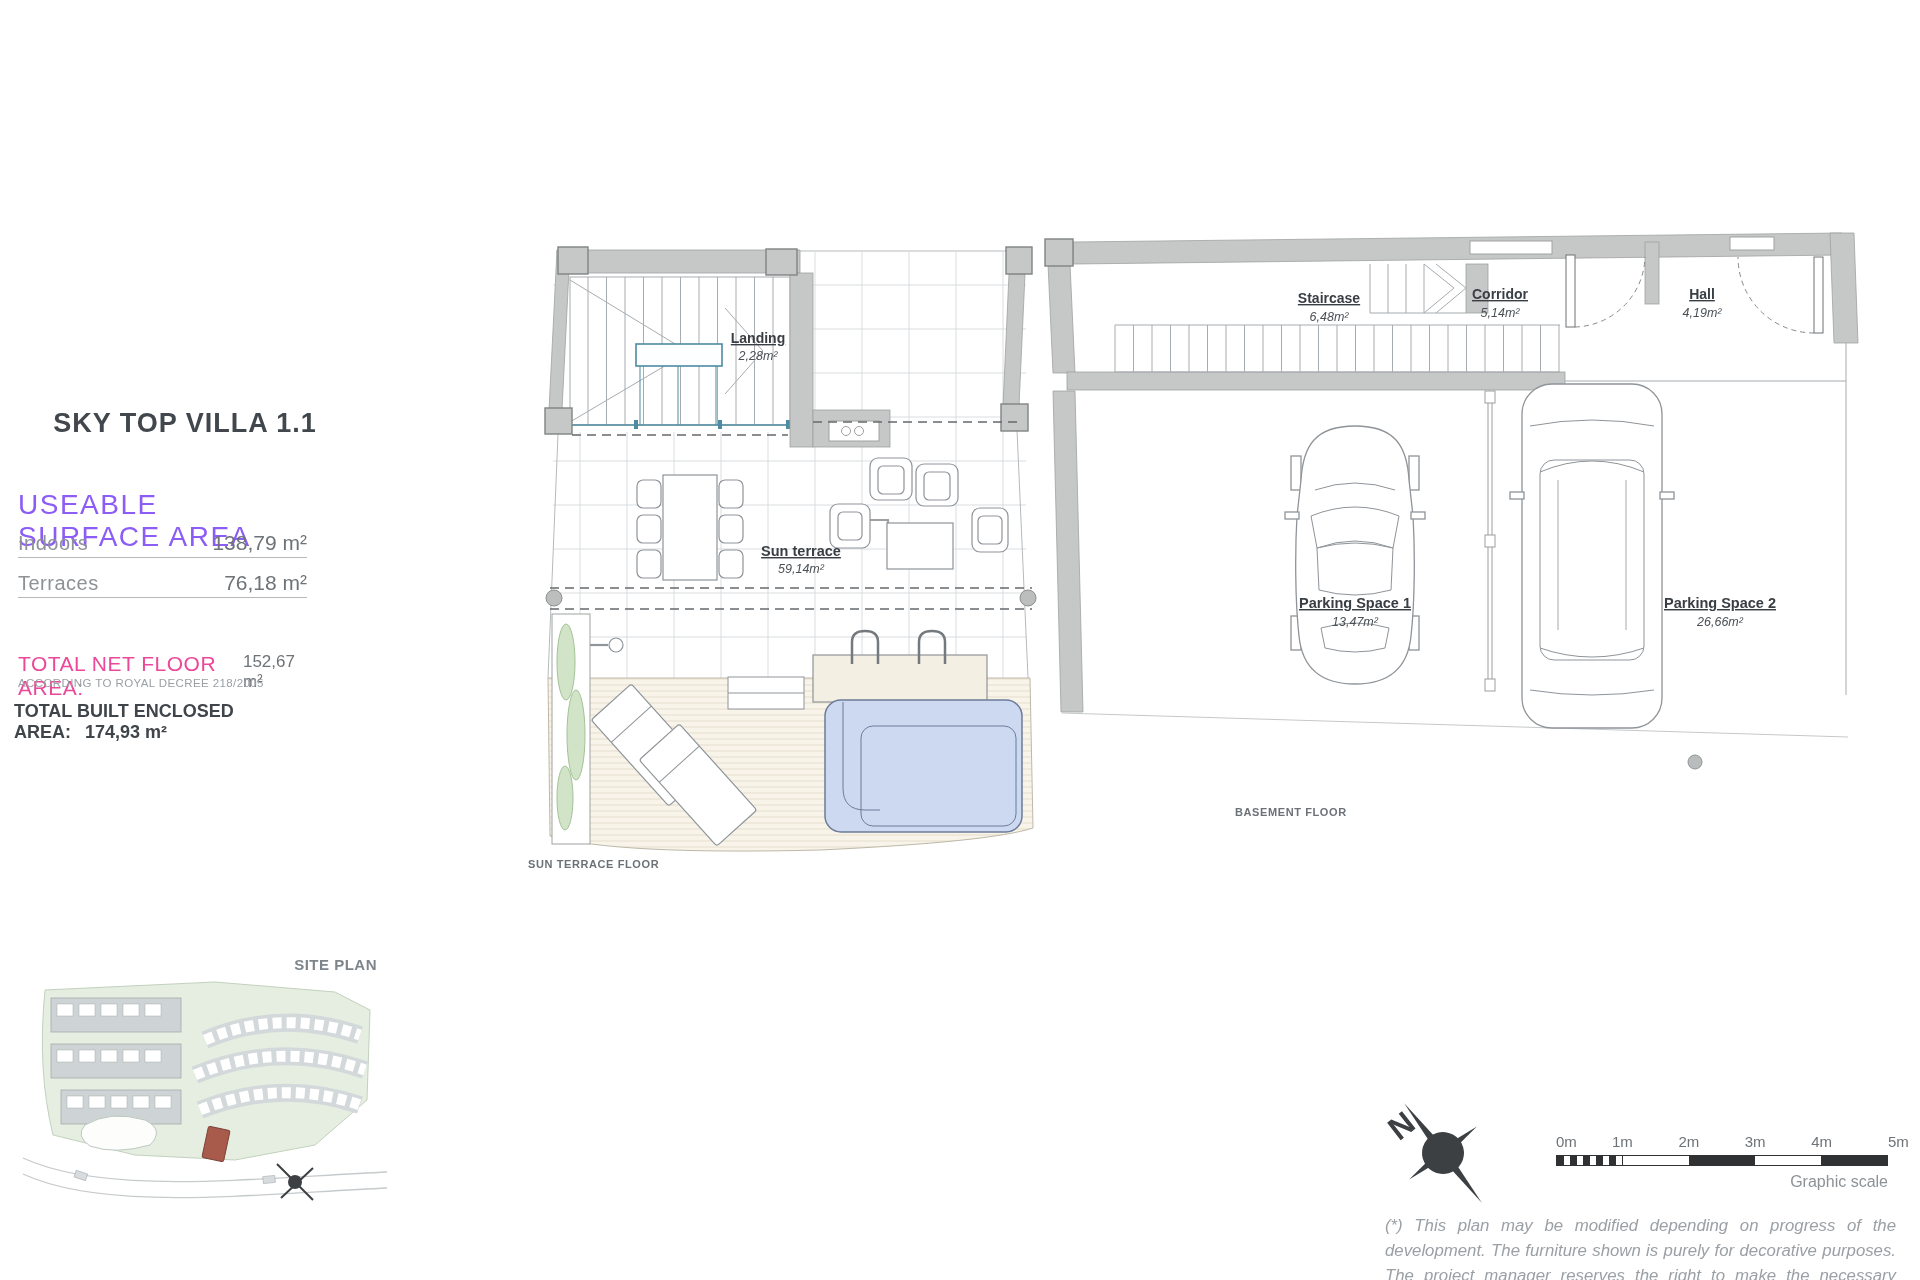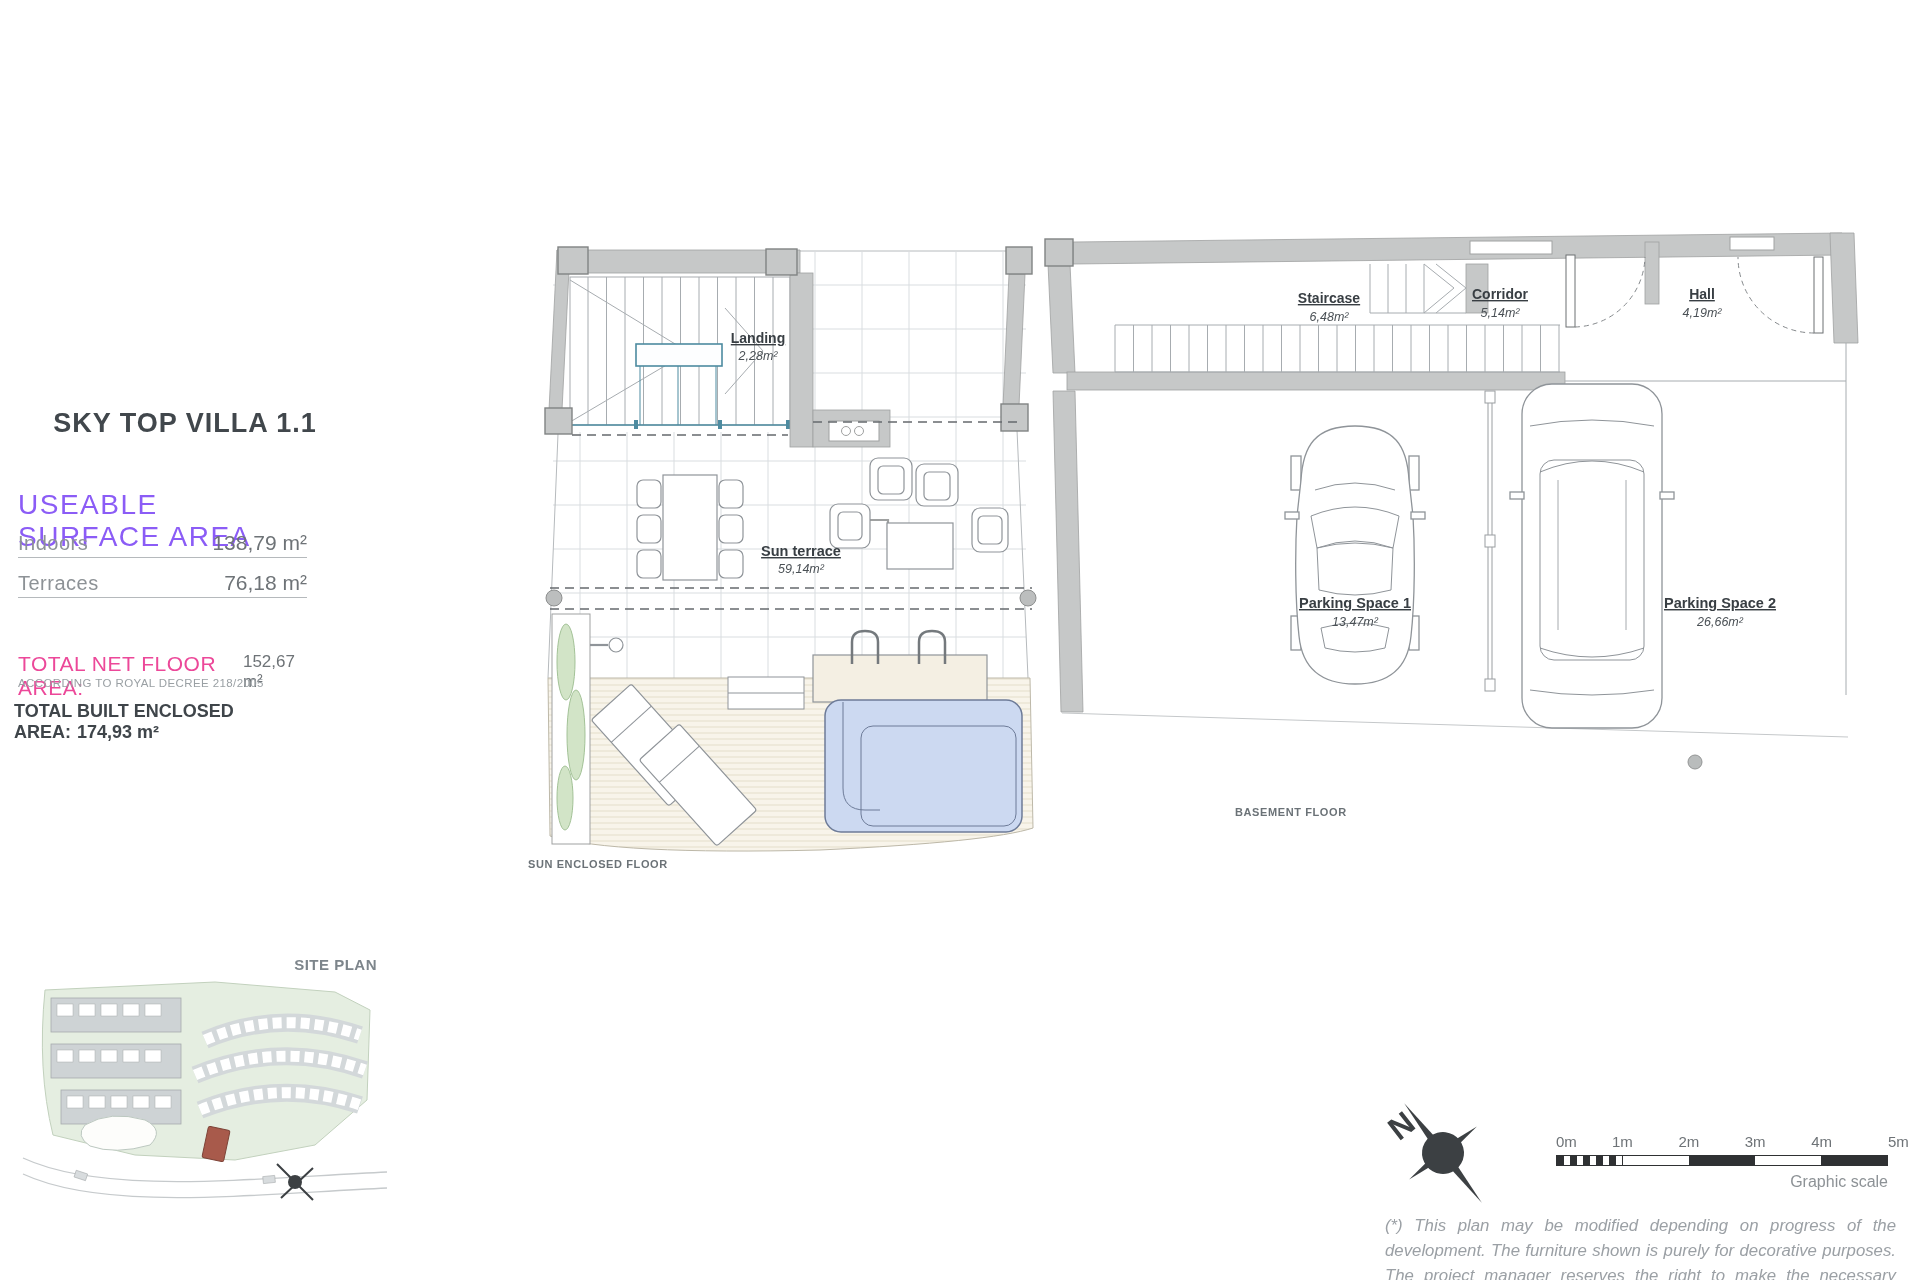--- a/index.html
+++ b/index.html
@@ -26,21 +26,21 @@
     display:flex;justify-content:space-between;align-items:flex-end;
     padding-bottom:2px;box-sizing:border-box;
   }
   .area-row .lbl{font-size:20px;color:#8d9296;letter-spacing:.5px;}
   .area-row .val{font-size:21px;color:#6e7periods377;color:#6e7377;}
   .total-net{left:18px;top:652px;width:289px;display:flex;justify-content:space-between;}
   .total-net .lbl{font-size:21px;color:#ec4899;letter-spacing:.5px;}
   .total-net .val{font-size:17px;color:#6e7377;}
   .total-note{left:18px;top:677px;width:289px;font-size:11.5px;color:#9aa0a4;letter-spacing:.4px;}
   .total-built{left:14px;top:701px;width:300px;font-size:18px;font-weight:bold;color:#3f454a;}
-  .total-built .val{margin-left:6px;}
+  .total-built .val{margin-left:14px;}
 
   
   .plan-caption{
     font-size:11px;font-weight:bold;color:#6b7277;letter-spacing:.6px;
   }
 
   
   svg text.rlabel{
     font-family:"Liberation Sans",sans-serif;font-weight:bold;
     fill:#383e43;text-decoration:underline;
@@ -225,21 +225,21 @@
     <rect x="341" y="536" width="155" height="100" rx="12" fill="none" stroke="#6d7b98" stroke-width="1"></rect>
     <path d="M323,512 V598 Q323,620 345,620 H360" fill="none" stroke="#6d7b98" stroke-width="1"></path>
   </g>
 
   <text class="rlabel" x="238" y="153" font-size="14" text-anchor="middle">Landing</text>
   <text class="rarea" x="238" y="170" font-size="12.5" text-anchor="middle">2,28m²</text>
   <text class="rlabel" x="281" y="366" font-size="14.5" text-anchor="middle">Sun terrace</text>
   <text class="rarea" x="281" y="383" font-size="12.5" text-anchor="middle">59,14m²</text>
 </svg>
 
-<div class="abs plan-caption" style="left:528px;top:858px;">SUN ENCLOSED FLOOR</div>
+<div class="abs plan-caption" style="left:528px;top:858px;">SUN TERRACE FLOOR</div>
 
 <svg class="abs" style="left:1030px;top:195px;" width="830" height="640" viewBox="0 0 830 640">
 
   <g fill="#c6c8c8" stroke="#9fa1a1" stroke-width="0.8">
     <path d="M43,47 L812,38 L812,60 L43,69 Z"></path>
     <path d="M17,47 L39,47 L45,178 L23,178 Z"></path>
     <path d="M23,196 L45,196 L53,517 L31,517 Z"></path>
     <path d="M800,38 L824,38 L828,148 L804,148 Z"></path>
     <rect x="615" y="47" width="14" height="62"></rect>
     <rect x="436" y="69" width="22" height="49"></rect>

